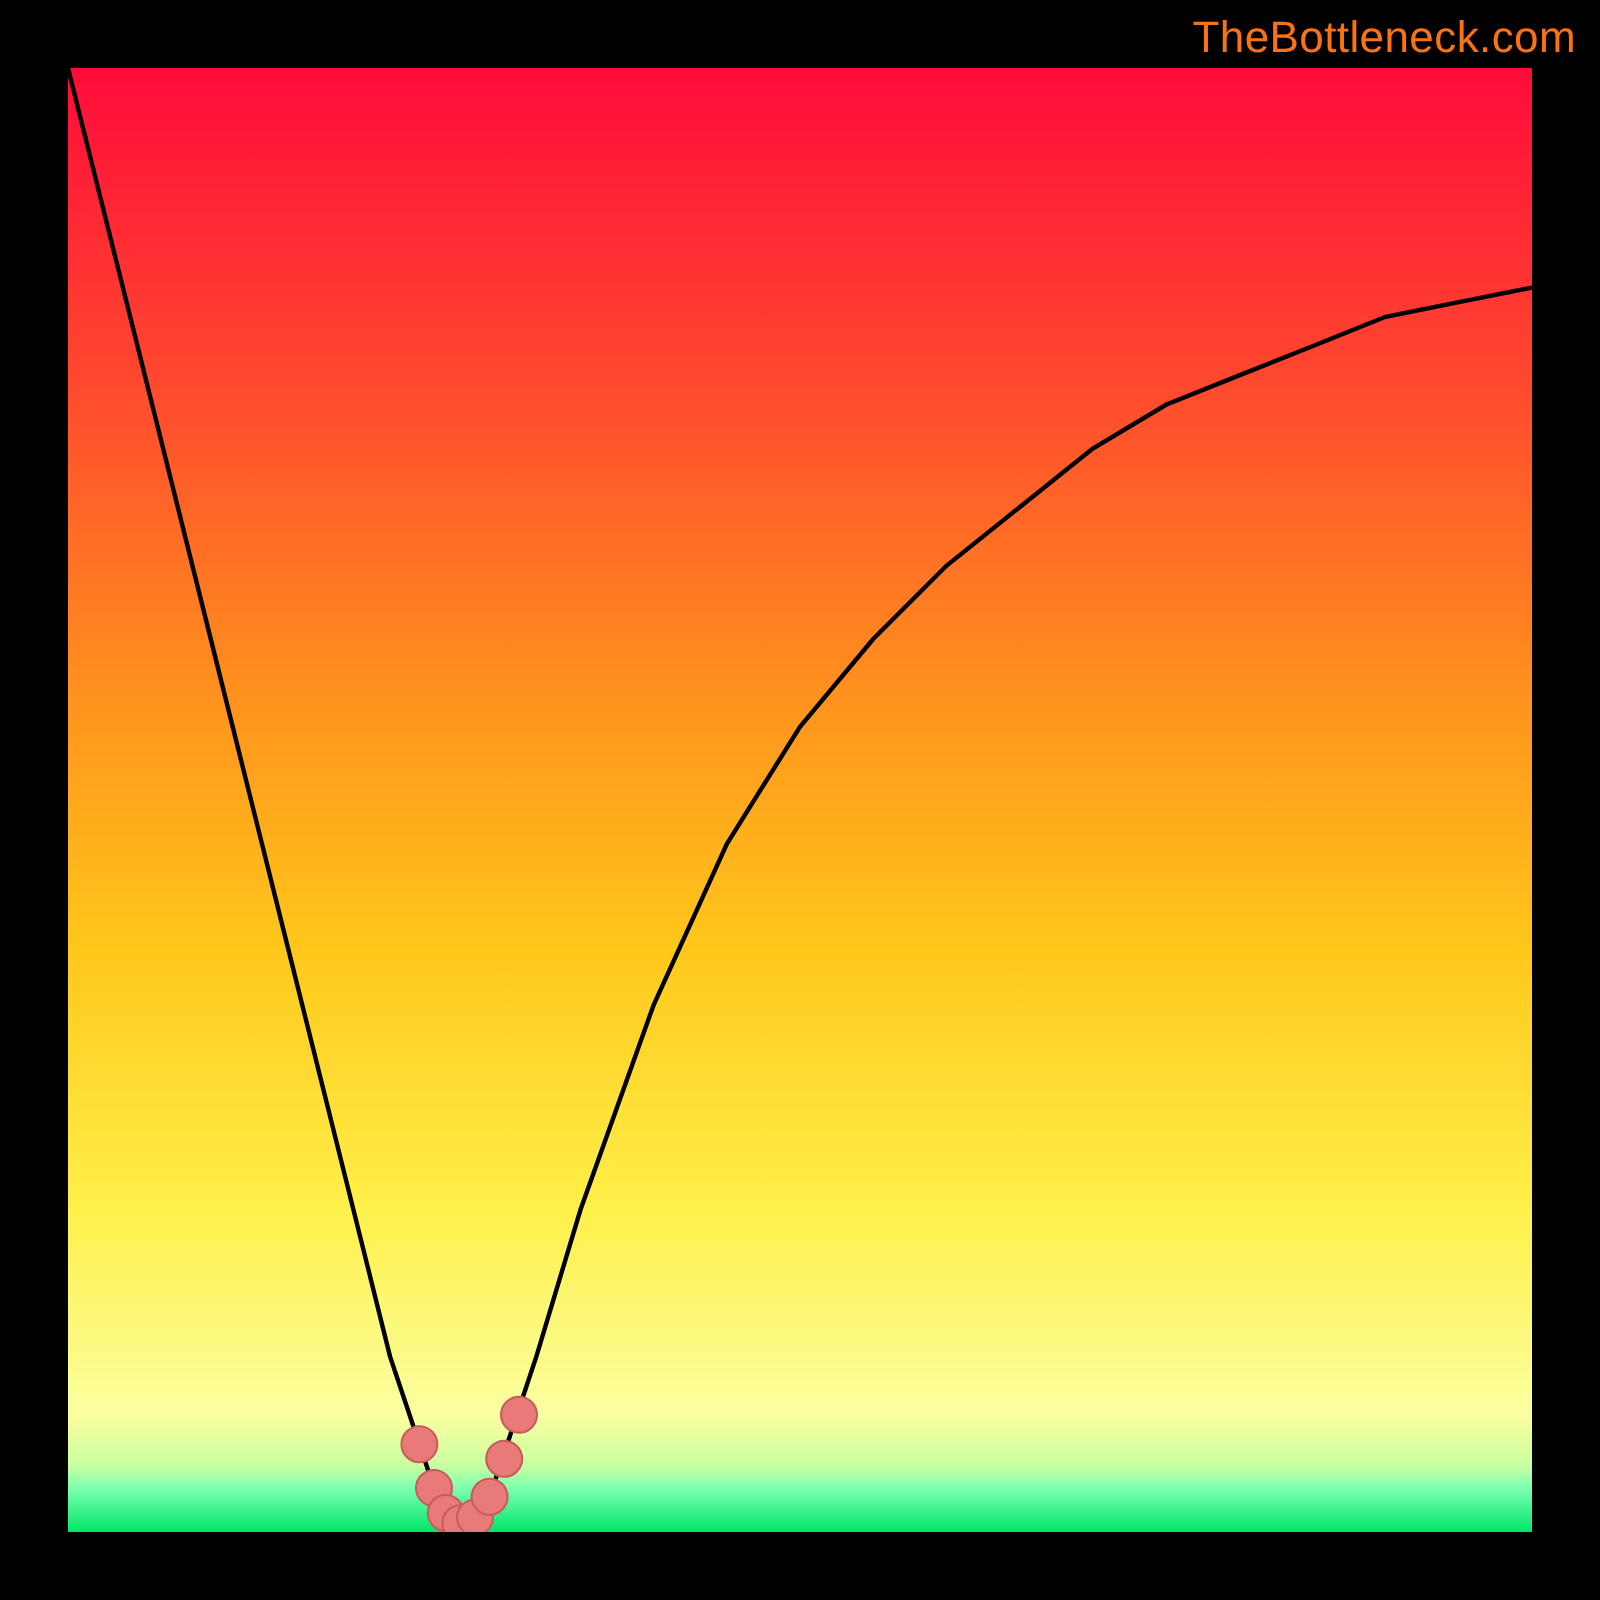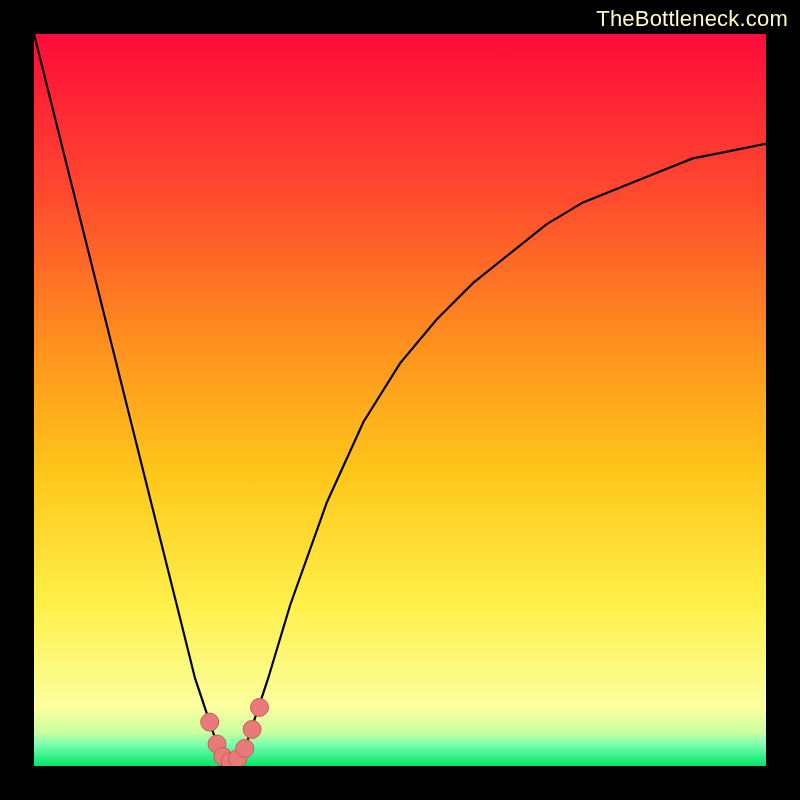--- a/index.html
+++ b/index.html
@@ -21,21 +21,21 @@
     left: 34px;
     top: 34px;
     width: 732px;
     height: 732px;
     overflow: hidden;
   }
   .watermark {
     position: absolute;
     top: 6px;
     right: 12px;
-    color: #fef9c3;
+    color: #f97316;
     font-size: 22px;
     font-weight: 500;
     letter-spacing: 0.2px;
     user-select: none;
   }
   svg { display: block; }
 </style>
 </head>
 <body>
 

